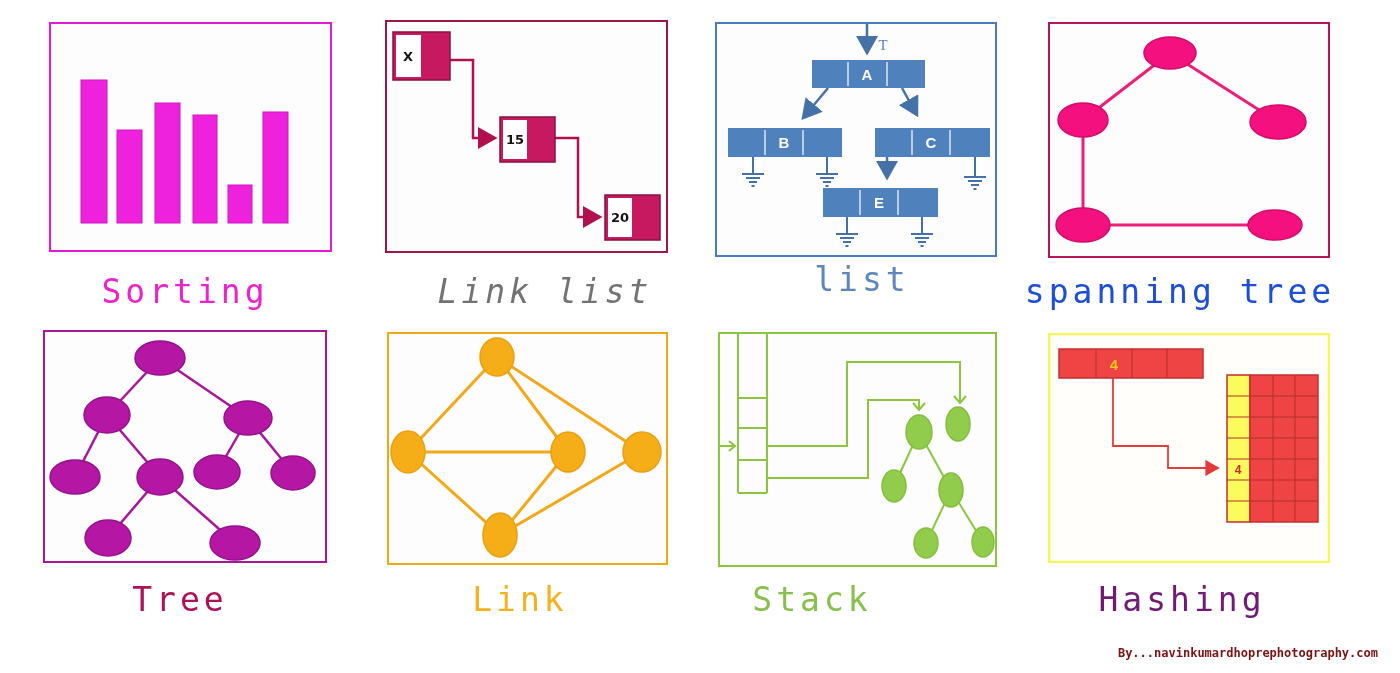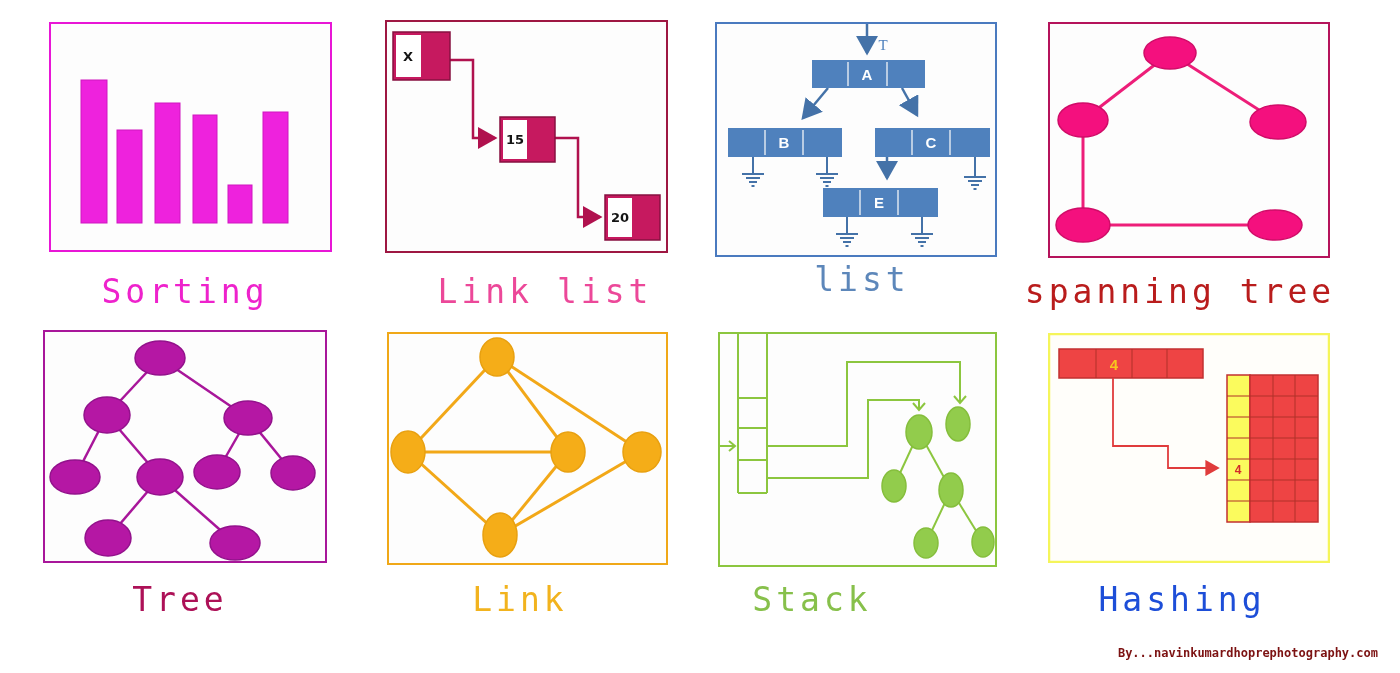--- a/index.html
+++ b/index.html
@@ -3,27 +3,27 @@
 <meta charset="utf-8">
 <style>
   html,body{margin:0;padding:0;background:#fff;}
   .canvas{position:relative;width:1400px;height:673px;background:#ffffff;overflow:hidden;
           font-family:"Liberation Sans",sans-serif;}
   figure.panel{position:absolute;margin:0;padding:0;}
   .cap{position:absolute;width:420px;text-align:center;
        font-family:"DejaVu Sans Mono",monospace;font-size:33px;letter-spacing:4px;
        white-space:nowrap;}
   .cap-sorting{color:#ee22cc;}
-  .cap-linklist{color:#ec4899;}
+  .cap-linklist{color:#737373;font-style:italic;}
   .cap-list{color:#5d87ba;}
-  .cap-spanning{color:#b91c1c;}
+  .cap-spanning{color:#1d4ed8;}
   .cap-tree{color:#ad1157;}
   .cap-graph{color:#f2b31e;}
   .cap-stack{color:#87c04b;}
-  .cap-hashing{color:#1d4ed8;}
+  .cap-hashing{color:#701a75;}
   .credit{position:absolute;right:22px;top:646px;color:#7c1212;
           font-family:"DejaVu Sans Mono",monospace;font-size:12px;font-weight:bold;}
   svg{display:block;}
   .sbar{fill:#ee22dd;stroke:#cf16c0;stroke-width:1;}
   .ll-line{stroke:#b0114e;stroke-width:2.5;fill:none;}
   .ll-node{fill:#c6195f;stroke:#871040;stroke-width:1.5;}
   .ll-cell{fill:#ffffff;stroke:none;}
   .ll-txt{font-family:"DejaVu Sans",sans-serif;font-size:13px;font-weight:600;fill:#141414;text-anchor:middle;}
   .ls-node{fill:#4f81bd;}
   .ls-div{stroke:#dce6f1;stroke-width:1.5;}

